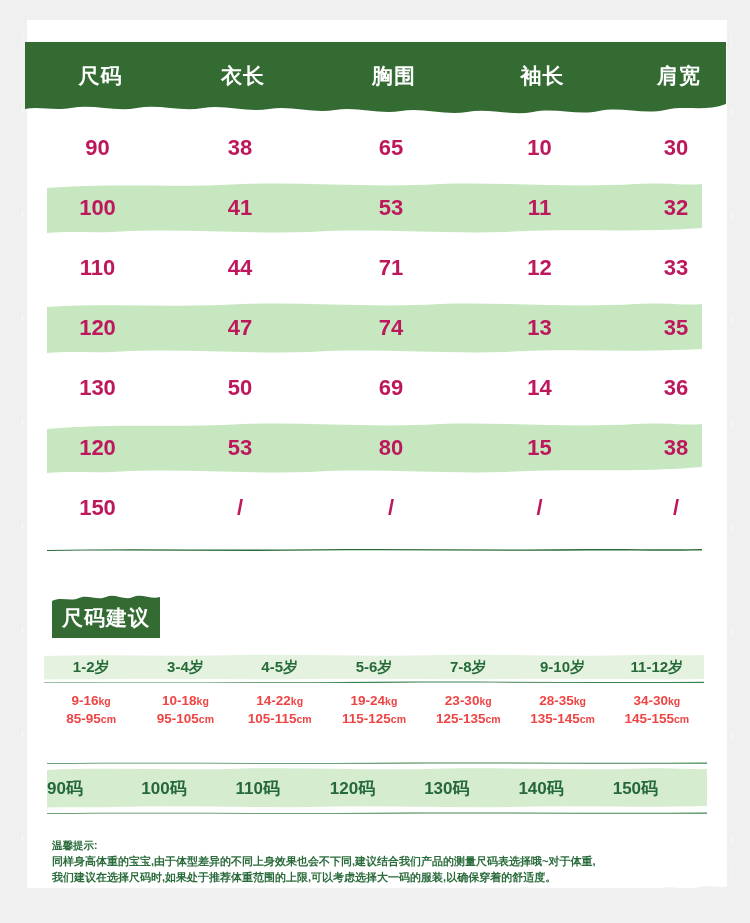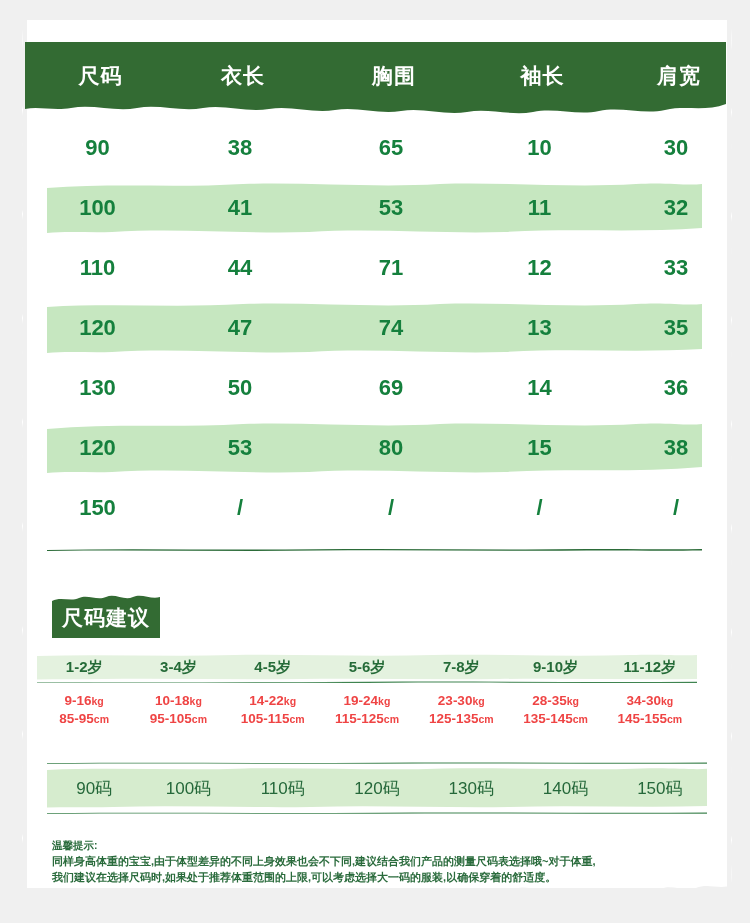--- a/index.html
+++ b/index.html
@@ -94,21 +94,21 @@
     align-items: center;
   }
   .cell { flex: 0 0 auto; padding-left: 16px; }
   .c0 { width: 135px; }
   .c1 { width: 150px; }
   .c2 { width: 152px; }
   .c3 { width: 145px; }
   .c4 { width: 128px; }
 
   .row .cell {
-    color: #15803d;
+    color: #be185d;
     font-size: 22px;
     font-weight: bold;
     text-align: center;
   }
 
   
   #divider {
     position: absolute;
     left: 25px;
     top: 528px;
@@ -139,21 +139,21 @@
     color: #ffffff;
     font-size: 21px;
     font-weight: bold;
     letter-spacing: 1px;
     padding-top: 4px;
   }
 
   
   #age-section {
     position: absolute;
-    left: 15px;
+    left: 22px;
     top: 634px;
     width: 660px;
   }
   #age-band-wrap {
     position: relative;
     height: 28px;
   }
   #age-band {
     position: absolute;
     left: 0; top: 0;
@@ -221,24 +221,23 @@
   #code-grid {
     position: relative;
     z-index: 1;
     display: flex;
     width: 660px;
     height: 52px;
     align-items: center;
   }
   #code-grid > div {
     flex: 1 1 0;
-    text-align: center;
     color: #25683a;
     font-size: 17px;
-    font-weight: normal;
+    font-weight: bold;
     white-space: nowrap;
   }
 
   
   #footnote {
     position: absolute;
     left: 30px;
     top: 818px;
     width: 640px;
   }

